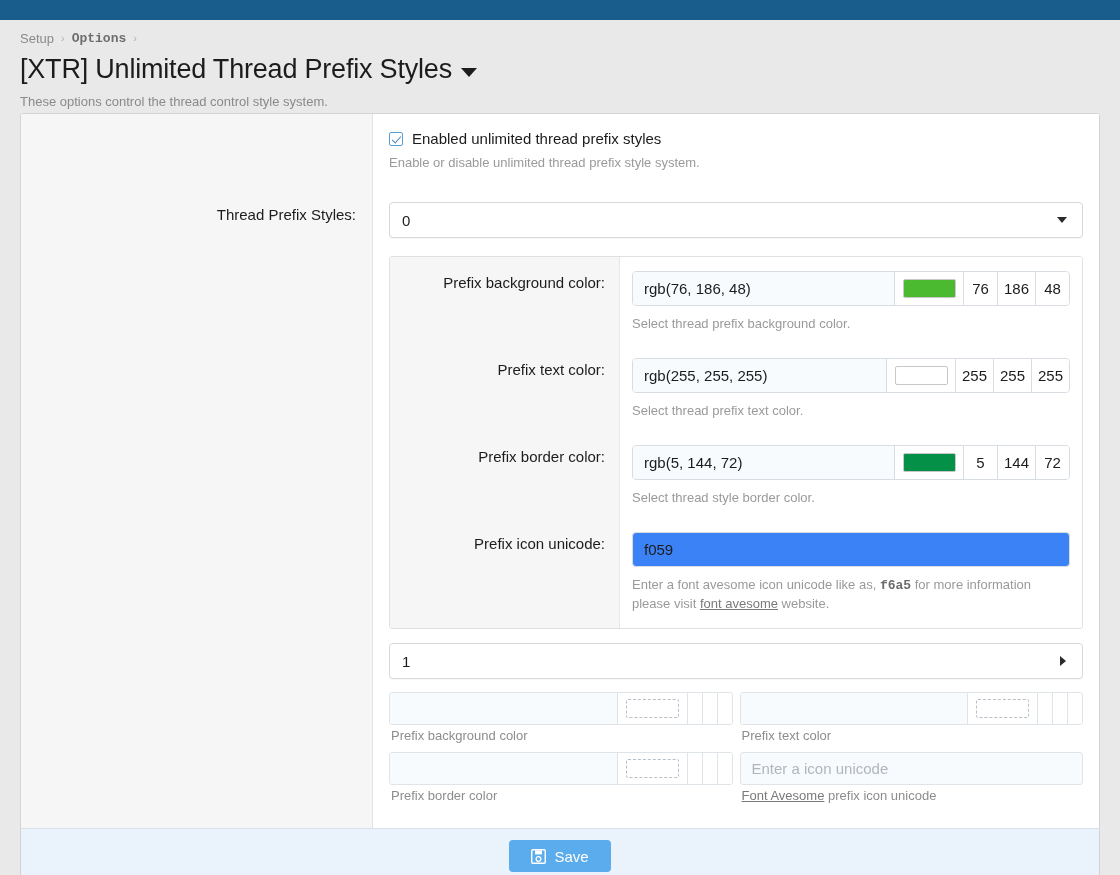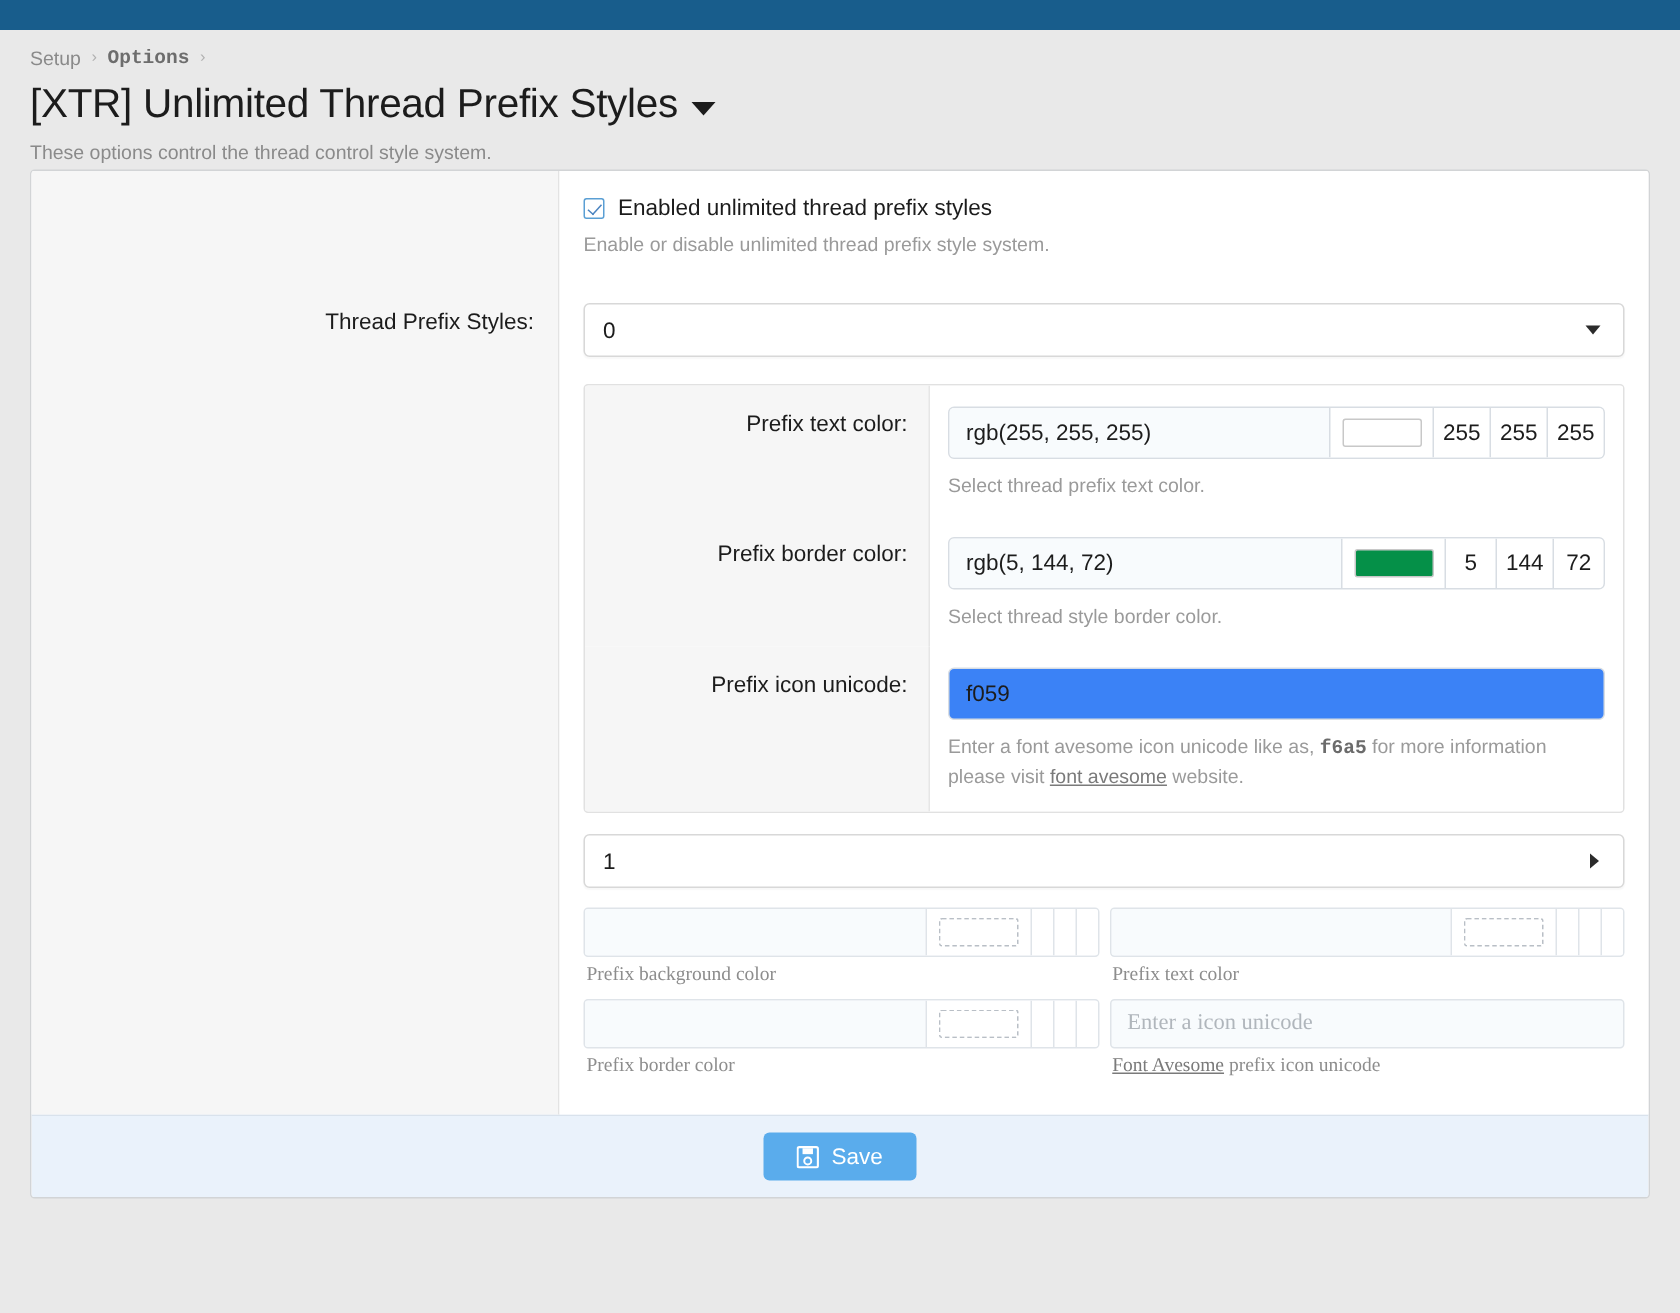--- a/index.html
+++ b/index.html
@@ -247,21 +247,20 @@
     padding: 0 11px;
     font-size: 15px;
     color: #1c1c1c;
   }
 
   
   .tpl-grid {
     display: flex;
     gap: 7px;
     margin-top: 13px;
-    font-family: Liberation Serif, serif;
   }
   .tpl-col { flex: 1 1 50%; }
   .tpl-field { margin-bottom: 4px; }
   .tpl-caption {
     font-size: 13px;
     color: #8d8d8d;
     margin: 3px 0 9px 2px;
   }
   .mini-group {
     display: flex;
@@ -356,20 +355,35 @@
     <div class="label-col" style="padding-top:22px;">Thread Prefix Styles:</div>
     <div class="value-col" style="padding-top:18px;padding-bottom:16px;">
 
       <div class="selectbox">
         <span>0</span>
         <span class="tri-down"></span>
       </div>
 
       <div class="nested" style="margin-top:18px;">
 
+        <div class="nested-row">
+          <div class="nlabel">Prefix background color:</div>
+          <div class="nvalue">
+            <div class="color-group">
+              <div class="ctext">rgb(76, 186, 48)</div>
+              <div class="cswatch-cell">
+                <span class="cswatch" style="background:#4cba30"></span>
+              </div>
+              <div class="cnum">76</div>
+              <div class="cnum wide">186</div>
+              <div class="cnum">48</div>
+            </div>
+            <div class="nhint">Select thread prefix background color.</div>
+          </div>
+        </div>
 
         <div class="nested-row">
           <div class="nlabel">Prefix text color:</div>
           <div class="nvalue">
             <div class="color-group">
               <div class="ctext">rgb(255, 255, 255)</div>
               <div class="cswatch-cell">
                 <span class="cswatch" style="background:#ffffff"></span>
               </div>
               <div class="cnum wide">255</div>

